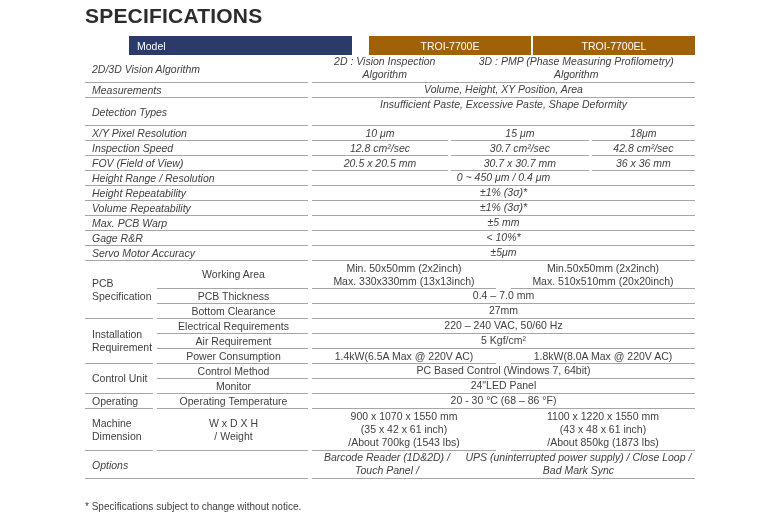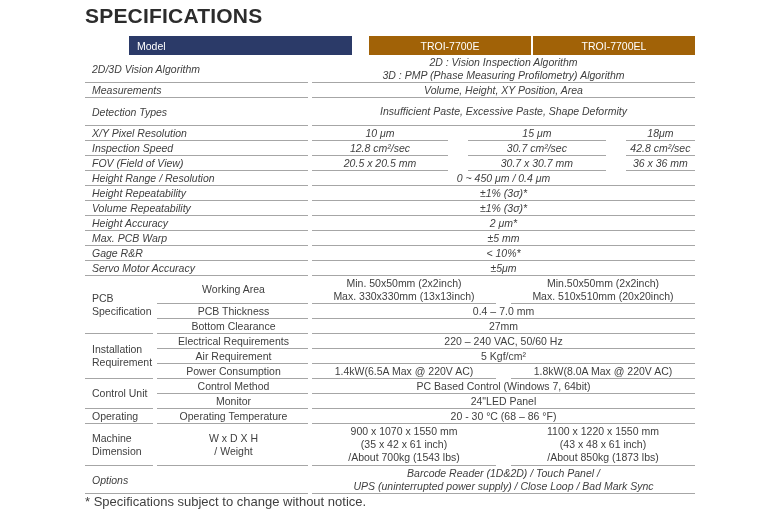--- a/index.html
+++ b/index.html
@@ -36,26 +36,26 @@
   .row { display: flex; gap: 4px; font-style: italic; }
   .h15 { height: 15px; }
   .h28 { height: 28px; }
   .h42 { height: 42px; }
   .cell { border-bottom: 1px solid #a6a6a6; text-align: center; }
   .label {
     width: 223px; display: flex; align-items: center;
     padding-left: 7px; text-align: left;
   }
   .vfull {
-    flex: 1; display: flex; flex-direction: column;
+    flex: 1; display: flex; flex-direction: row;
     justify-content: center; text-align: center; line-height: 13px;
   }
   .vals2 { flex: 1; display: flex; gap: 15px; }
   .vals2 > .vc { flex: 1; }
-  .vals3 { flex: 1; display: flex; gap: 20px; align-items: flex-end; }
+  .vals3 { flex: 1; display: flex; gap: 3px; align-items: flex-end; }
   .v3a { flex: 0 0 35.5%; }
   .v3b { flex: 0 0 36%; }
   .v3c { flex: 1; }
   .vc {
     display: flex; flex-direction: column; justify-content: center;
     text-align: center; line-height: 13px;
   }
 
   
   .group { display: flex; gap: 4px; }
@@ -65,21 +65,21 @@
     display: flex; flex-direction: column; justify-content: center;
     line-height: 13px;
   }
   .gbody { flex: 1; display: flex; flex-direction: column; }
   .subrow { display: flex; gap: 4px; }
   .sublabel {
     width: 151px; padding-left: 2px;
     display: flex; flex-direction: column; justify-content: center;
     line-height: 13px;
   }
-  .footnote { margin-top: 0; font-size: 13px; color: #3f3f3f; }
+  .footnote { margin-top: 22px; font-size: 10px; color: #3f3f3f; }
 </style>
 </head>
 <body>
 
 <div class="page">
   <h1 class="title">SPECIFICATIONS</h1>
 
   <div class="spec-table">
 
     <div class="hdr">
@@ -145,24 +145,20 @@
     <div class="row h15">
       <div class="cell label">Height Repeatability</div>
       <div class="cell vfull">±1% (3σ)*</div>
     </div>
 
     <div class="row h15">
       <div class="cell label">Volume Repeatability</div>
       <div class="cell vfull">±1% (3σ)*</div>
     </div>
 
-    <div class="row h15">
-      <div class="cell label">Height Accuracy</div>
-      <div class="cell vfull">2 μm*</div>
-    </div>
 
     <div class="row h15">
       <div class="cell label">Max. PCB Warp</div>
       <div class="cell vfull">±5 mm</div>
     </div>
 
     <div class="row h15">
       <div class="cell label">Gage R&amp;R</div>
       <div class="cell vfull">&lt; 10%*</div>
     </div>

